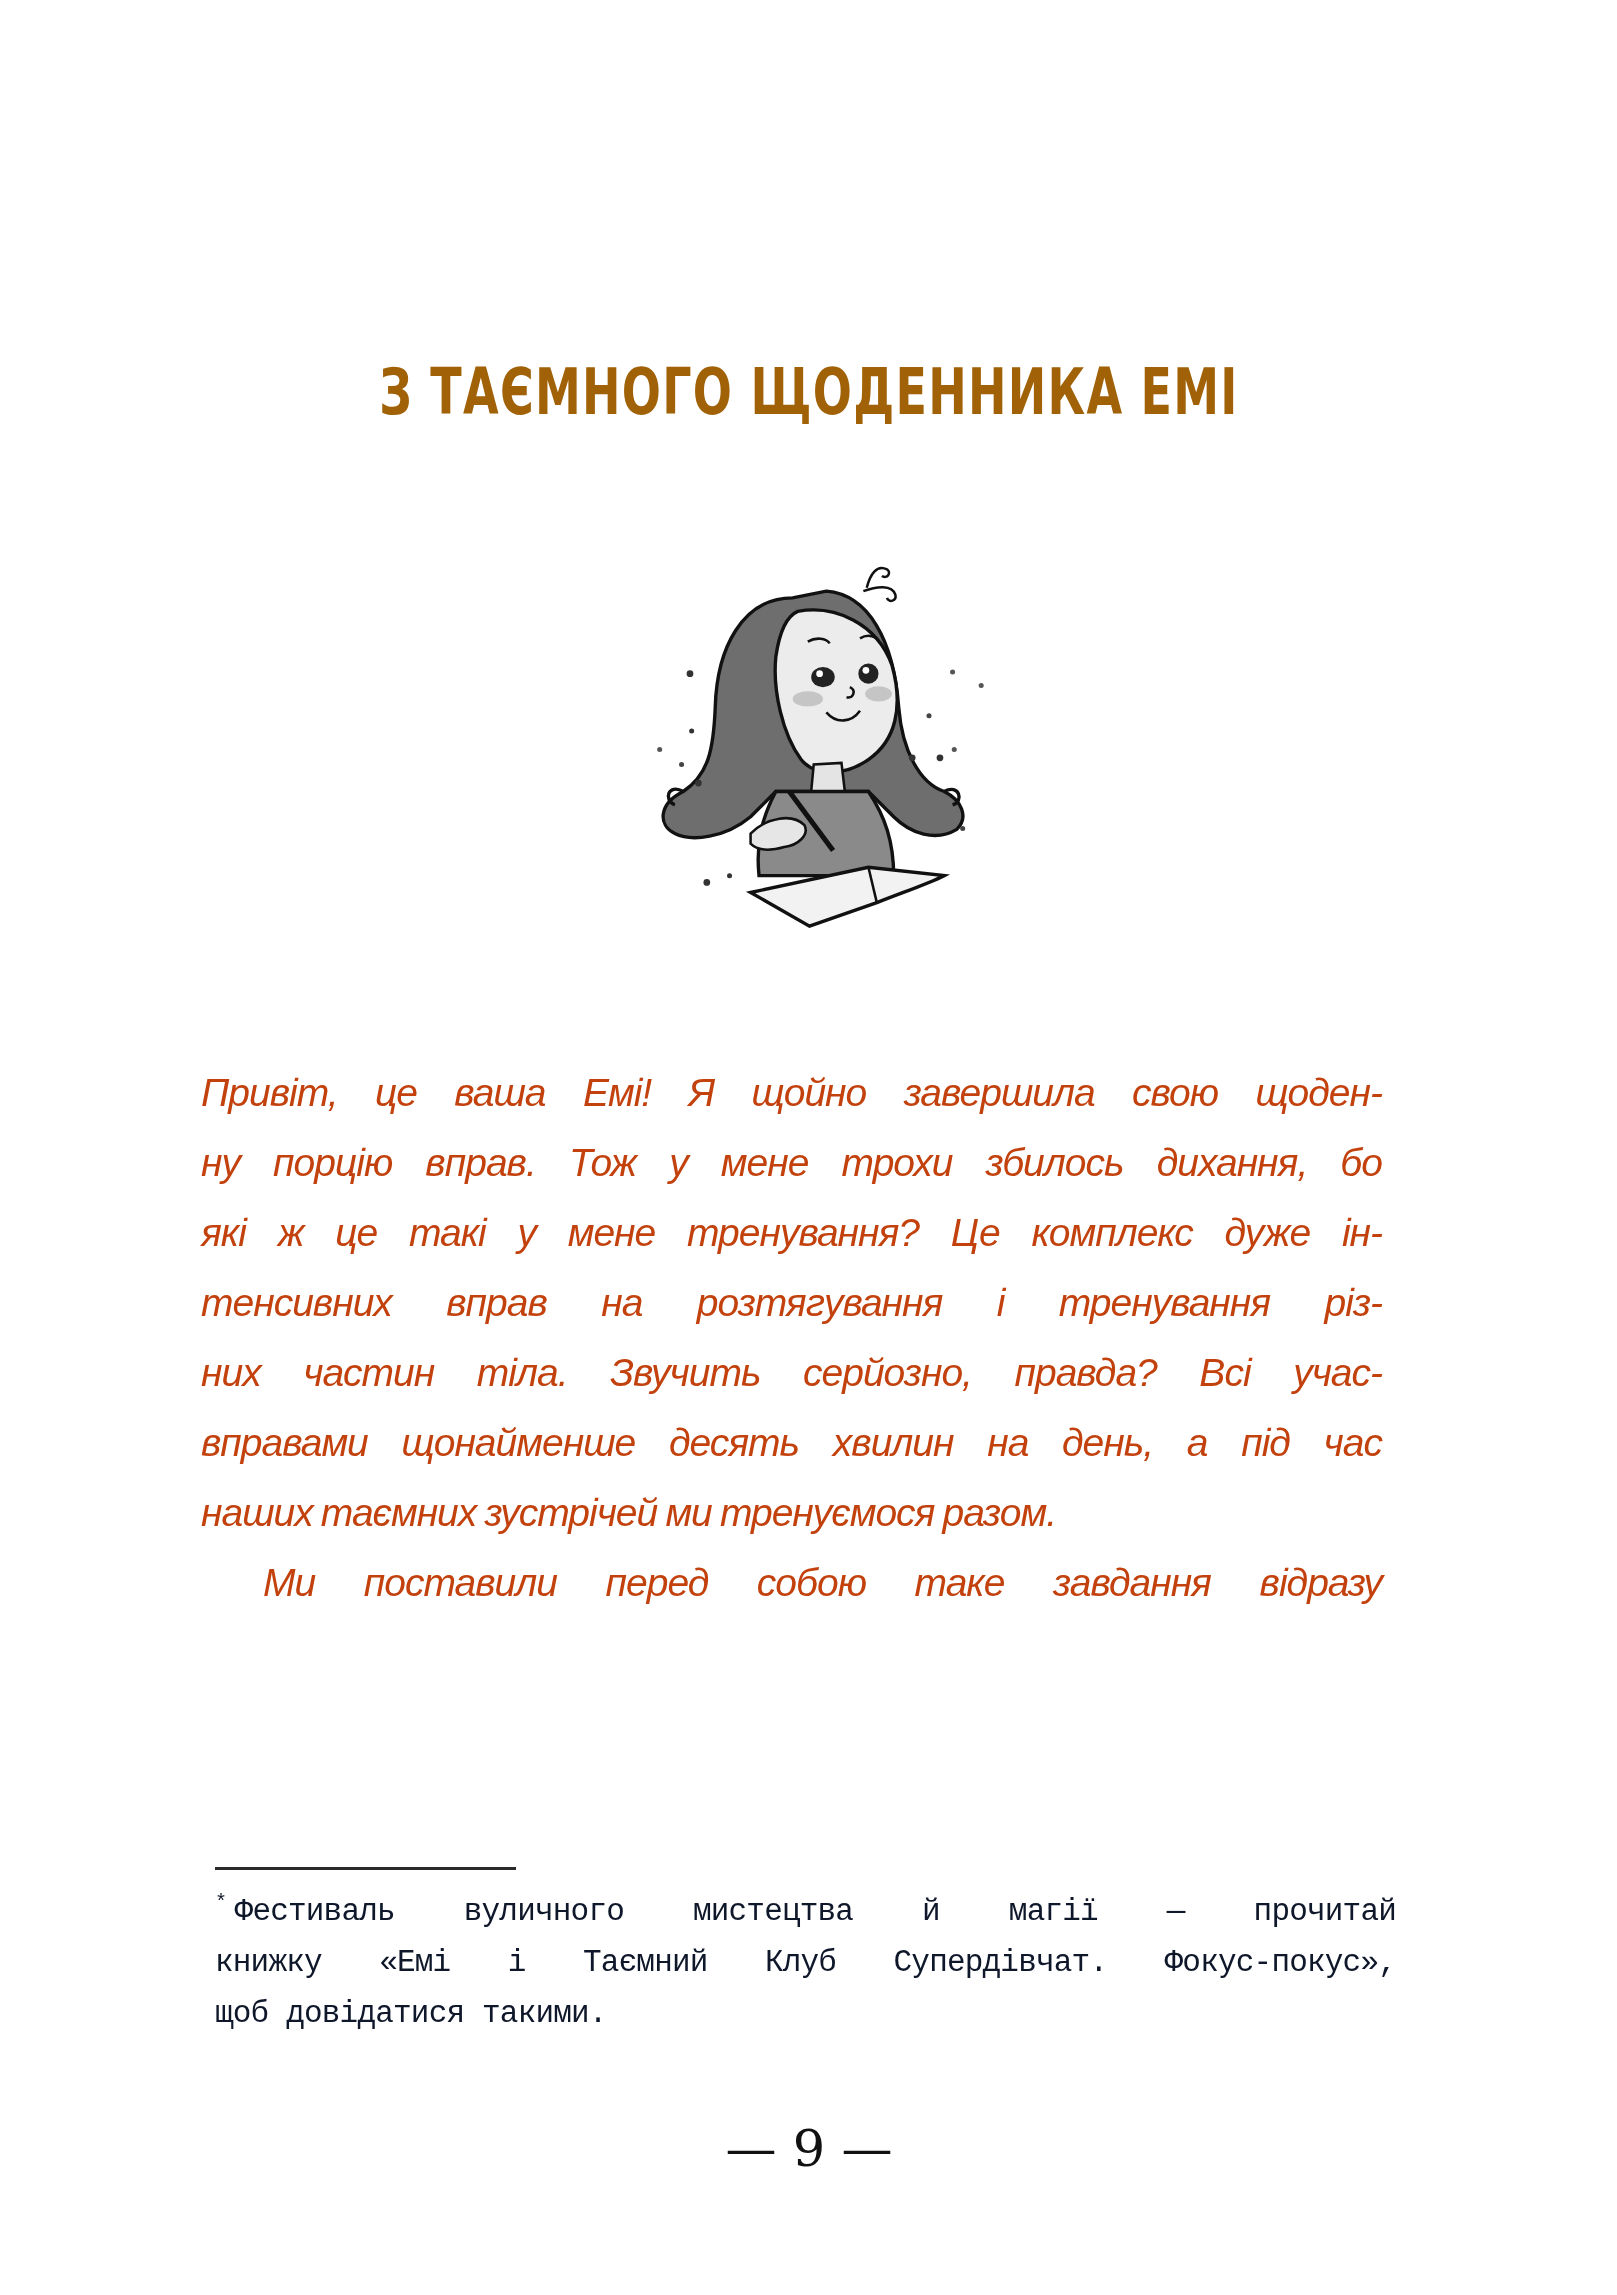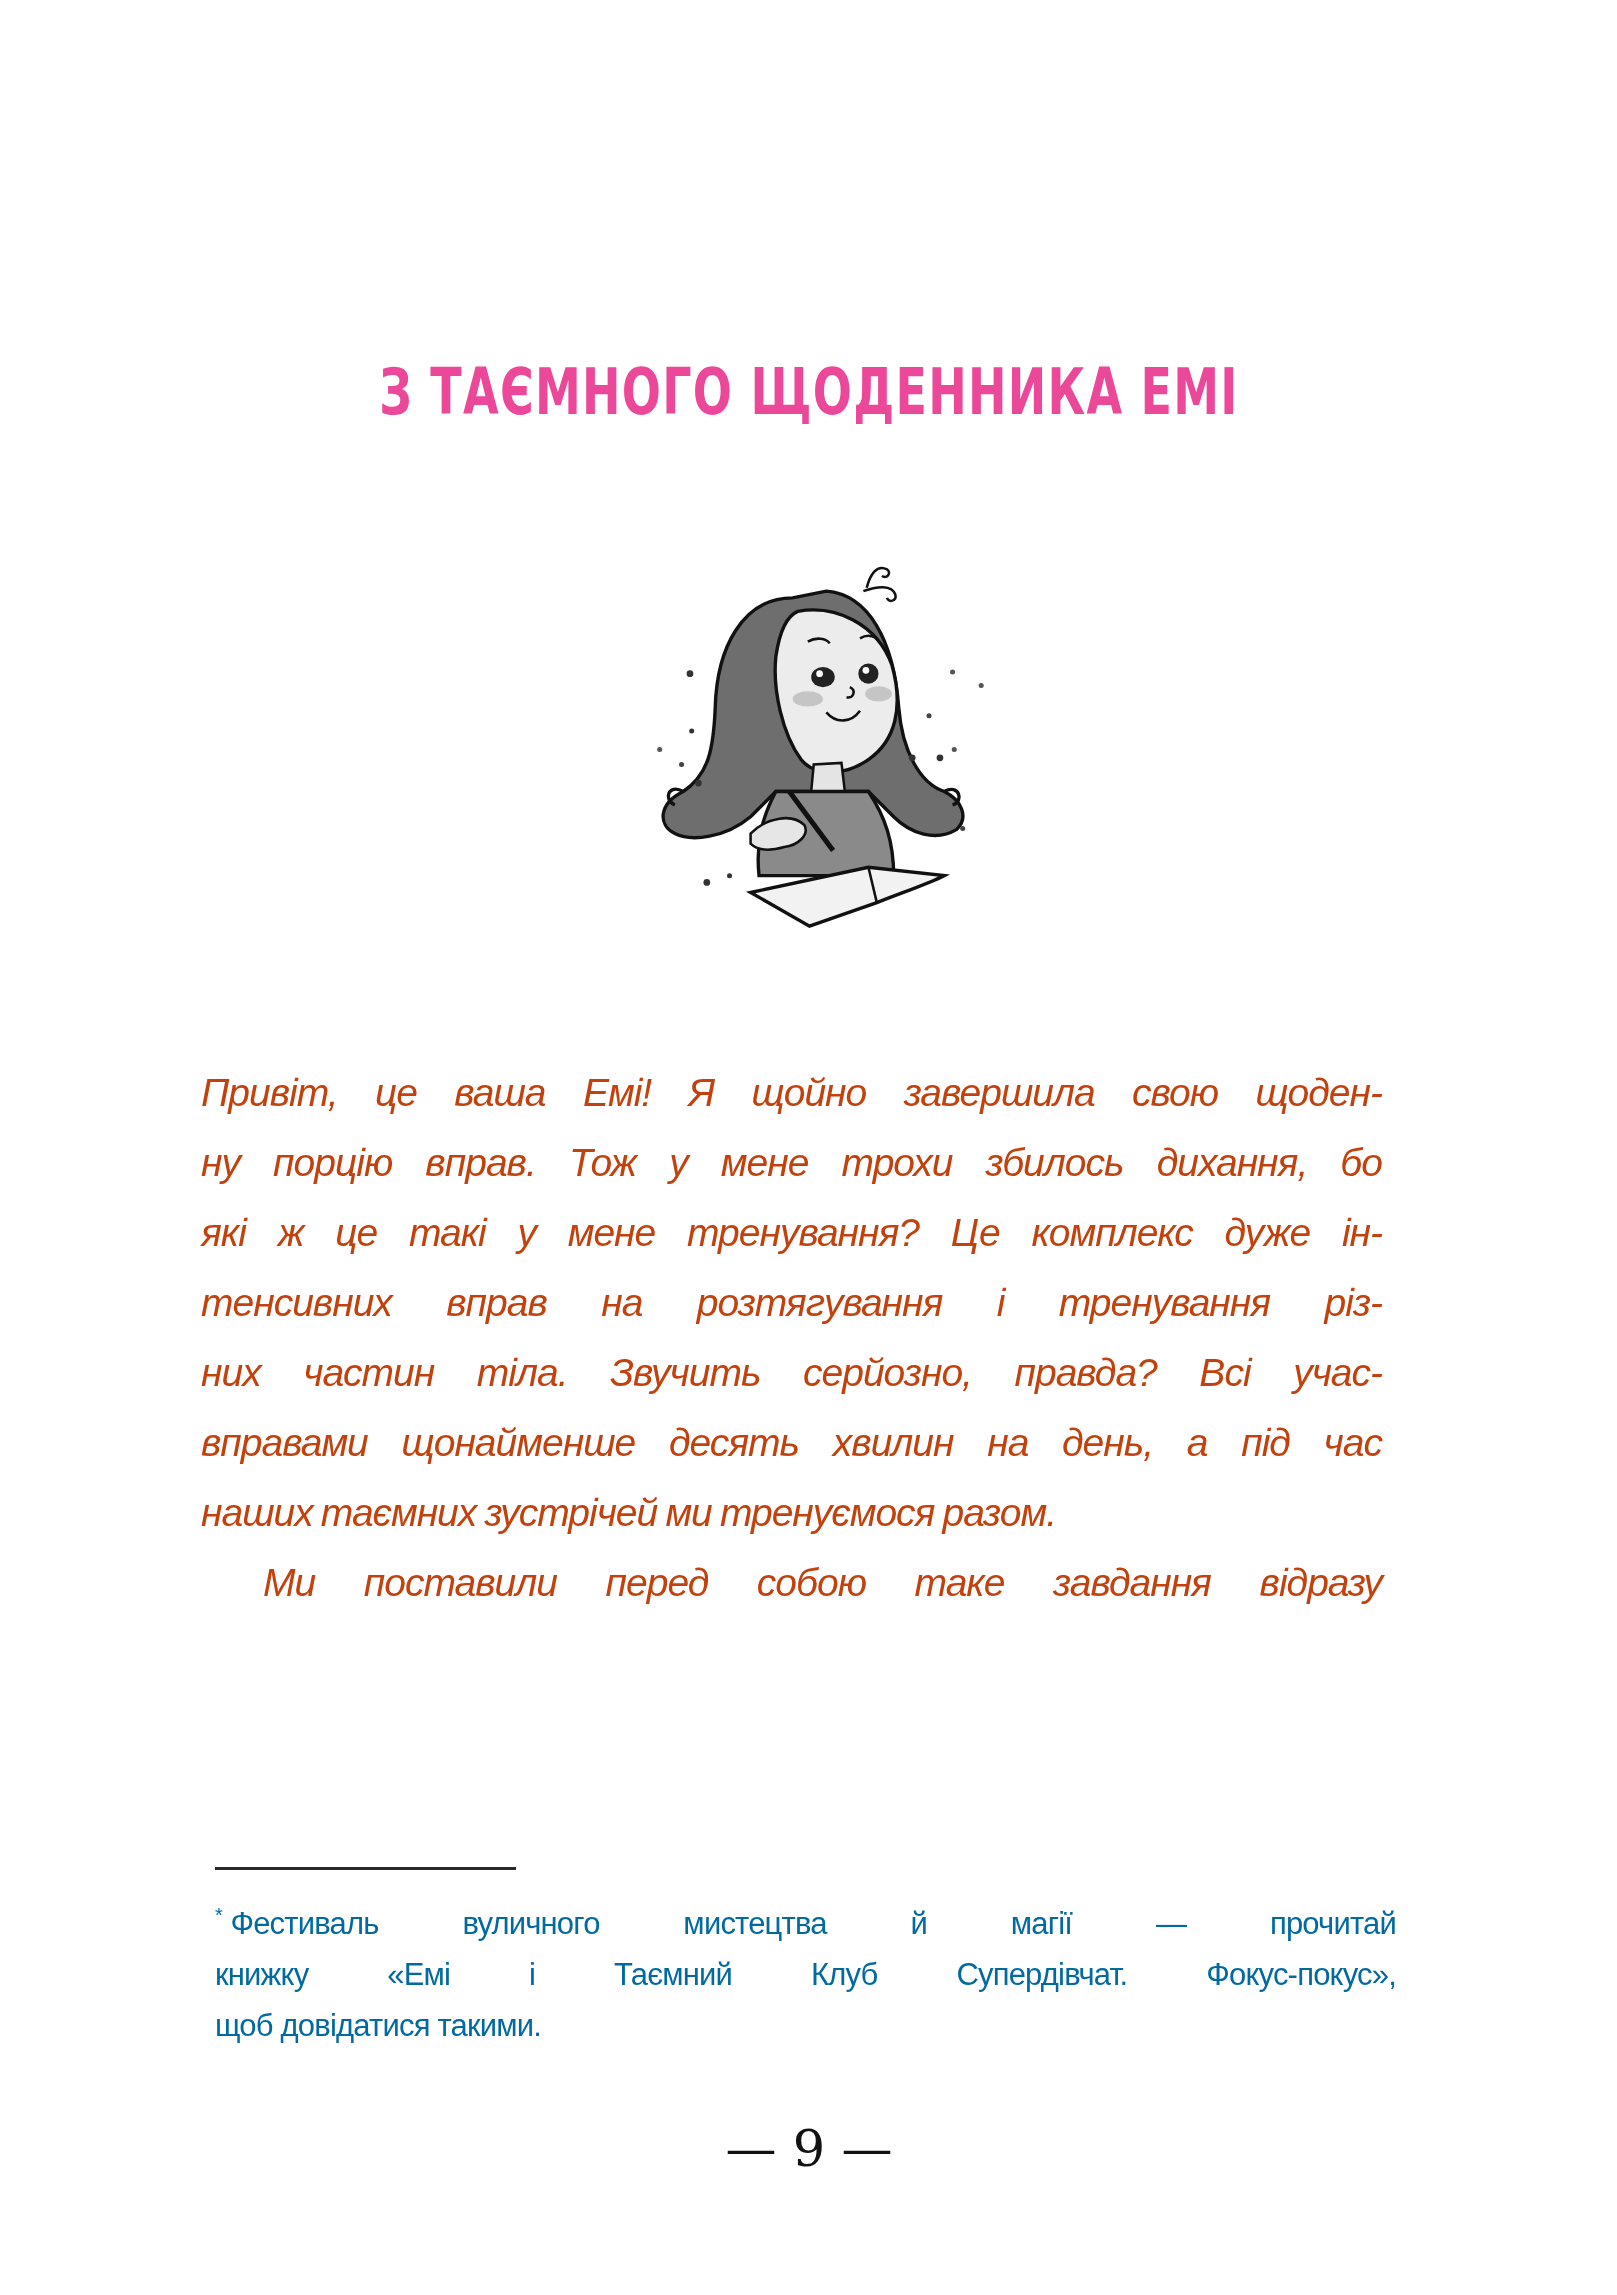--- a/index.html
+++ b/index.html
@@ -25,21 +25,21 @@
     position: absolute;
     left: 0;
     width: 1618px;
     top: 354px;
     text-align: center;
     font-family: "DejaVu Sans", sans-serif;
     font-weight: bold;
     font-size: 64px;
     line-height: 76px;
     letter-spacing: 1.7px;
-    color: #ec4899;
+    color: #a16207;
   }
   .title span {
     display: inline-block;
     transform: scaleX(0.72);
     transform-origin: center;
   }
   .illustration {
     position: absolute;
     left: 624px;
     top: 539px;
@@ -85,24 +85,23 @@
     top: 1867px;
     width: 301px;
     height: 2.5px;
     background: #2a2a2a;
   }
   .footnote {
     position: absolute;
     left: 215px;
     top: 1886px;
     width: 1181px;
-    font-family: Liberation Sans, sans-serif;
+    font-family: Liberation Mono, monospace;
     font-size: 31px;
-    color: #0369a1;
-    margin-top: 12px;
+    color: #0f172a;
   }
   .footnote .fline {
     display: block;
     height: 51px;
     line-height: 51px;
     white-space: nowrap;
     text-align: justify;
     text-align-last: justify;
     letter-spacing: -0.8px;
   }

